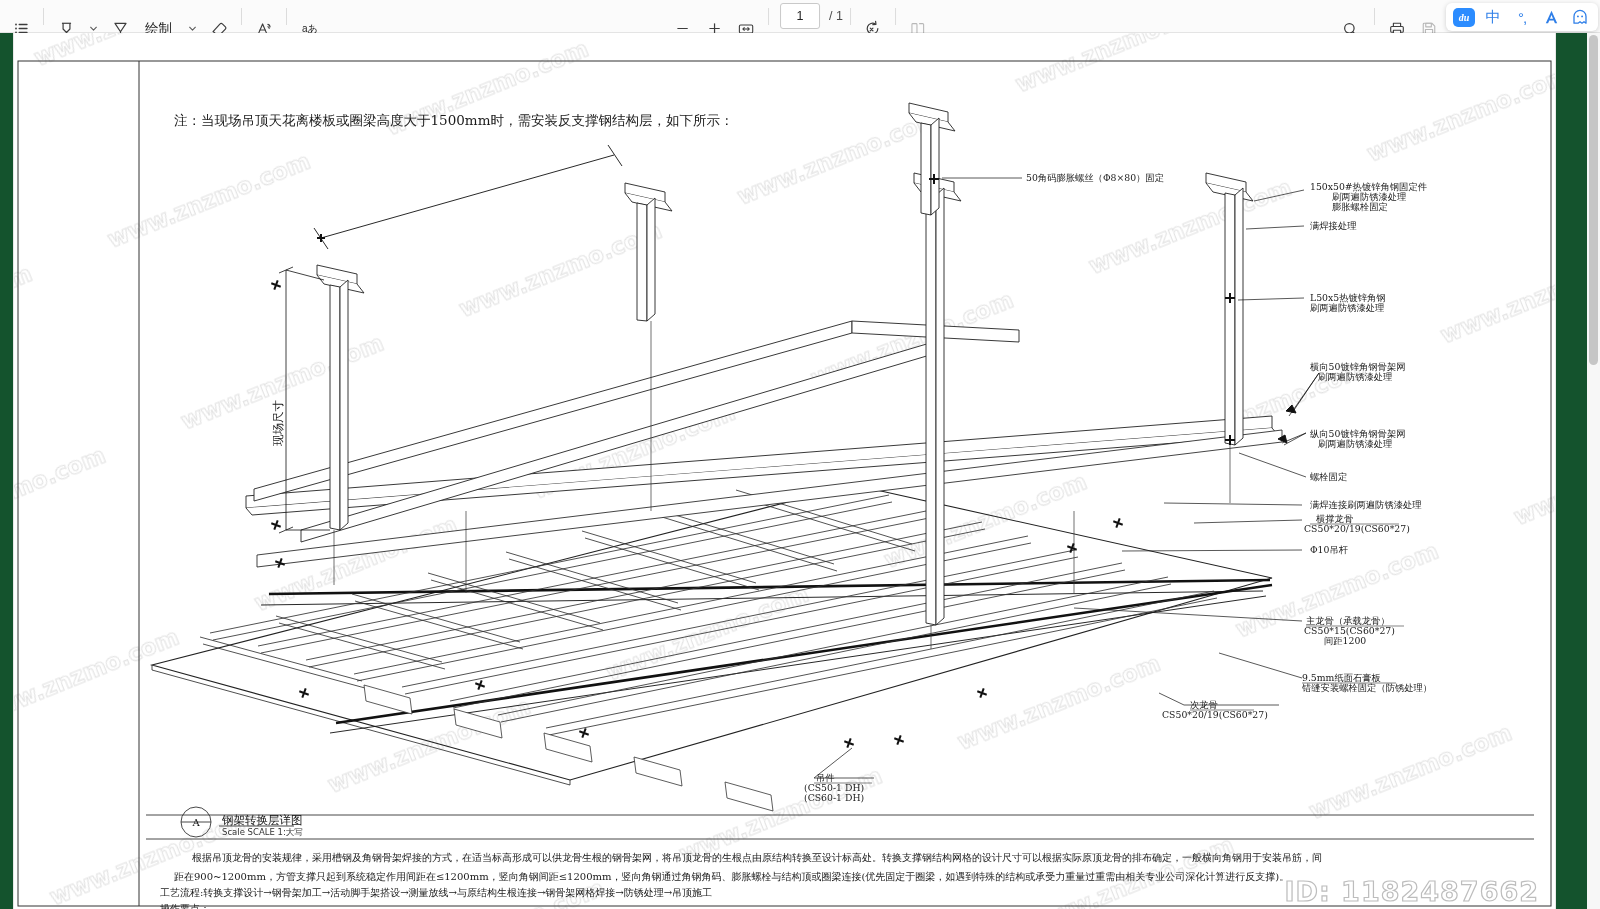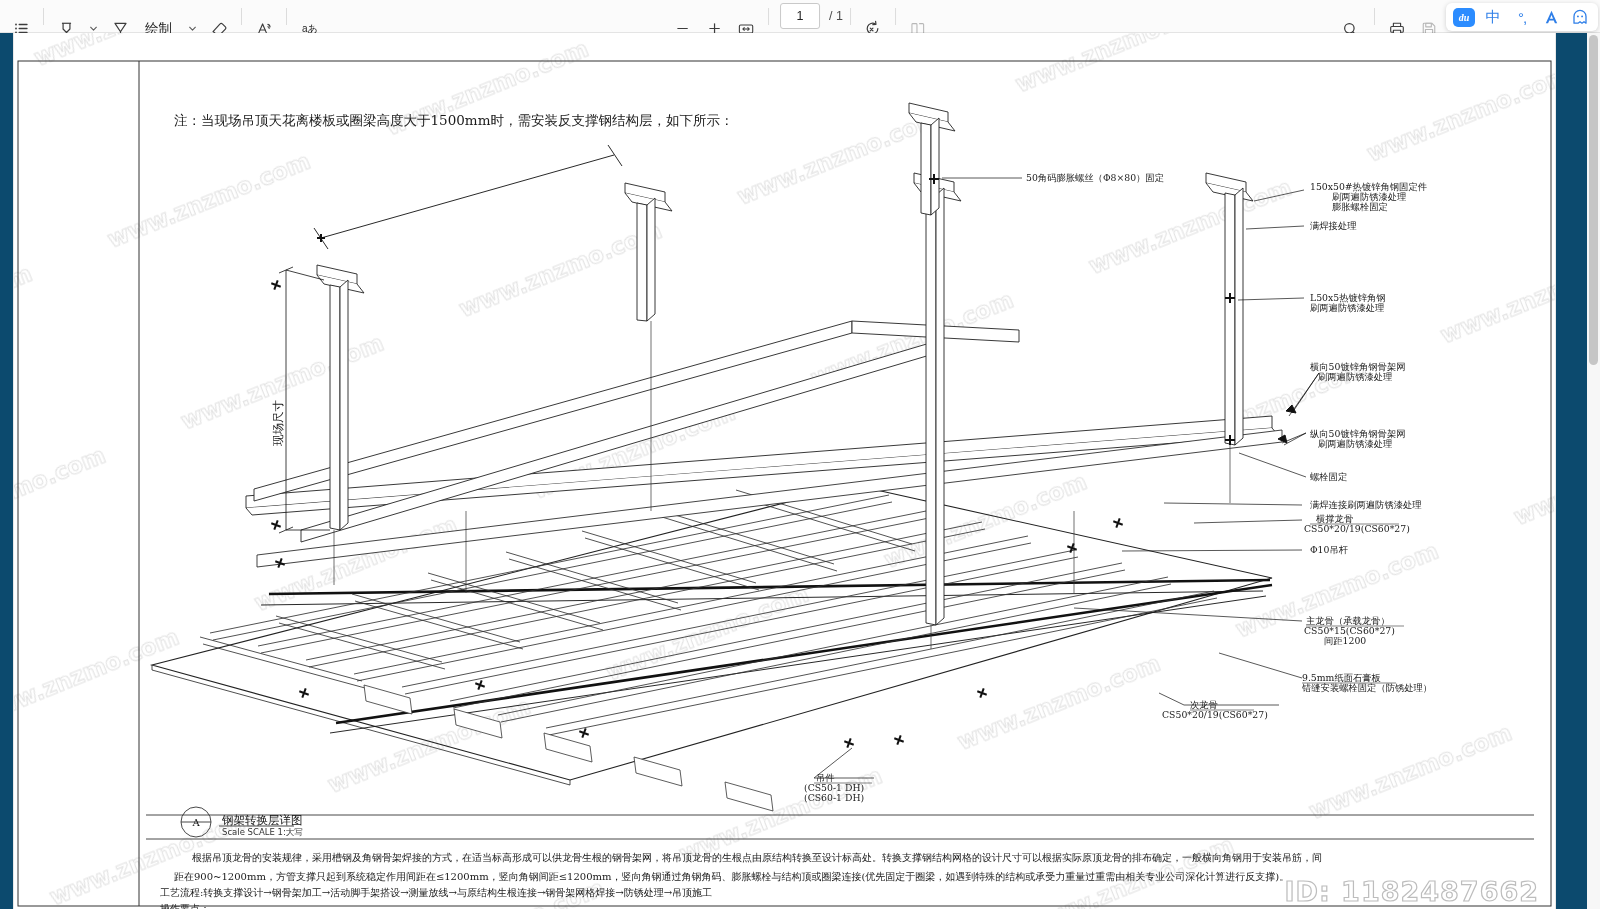--- a/index.html
+++ b/index.html
@@ -52,21 +52,21 @@
     display:flex;align-items:center;justify-content:center;
     color:#fff;font-size:10px;font-style:italic;font-weight:bold;
     font-family:"Liberation Serif",serif;
   }
   .ime-zh{font-size:15px;color:#2f7fe8;font-family:"DejaVu Sans",sans-serif;}
   .ime-punc{font-size:15px;color:#2f7fe8;letter-spacing:-1px;}
 
   
   .viewer{
     position:absolute;left:0;top:33px;width:1600px;height:876px;
-    background:#0c4a6e;overflow:hidden;
+    background:#14532d;overflow:hidden;
   }
   .page{
     position:absolute;left:14px;top:0px;width:1541px;height:876px;
     background:#fff;box-shadow:0 0 0 1px #e8e8e8;
   }
 
   
   .vscroll{
     position:absolute;right:0;top:33px;width:13px;height:876px;background:#f7f7f7;
   }

